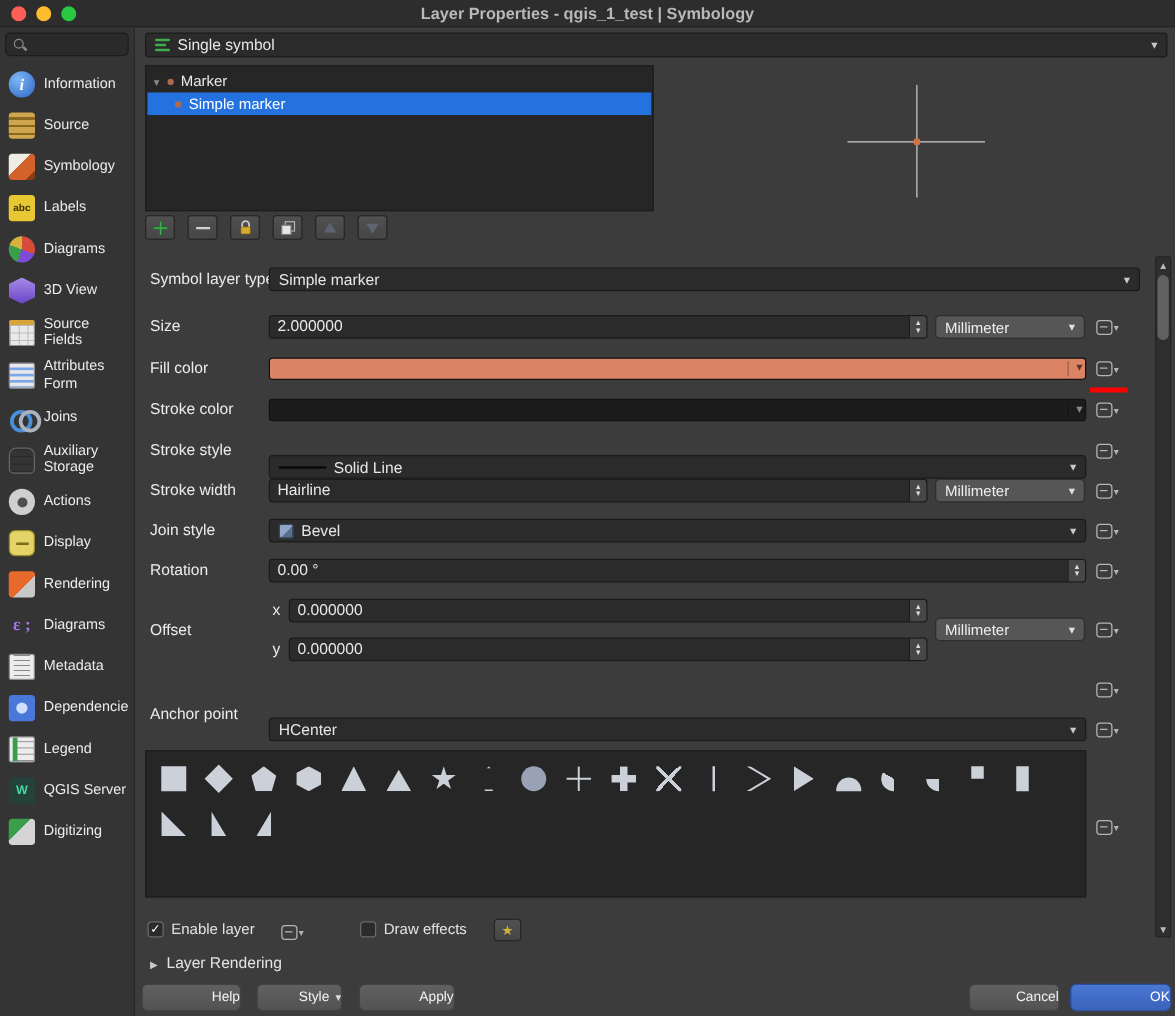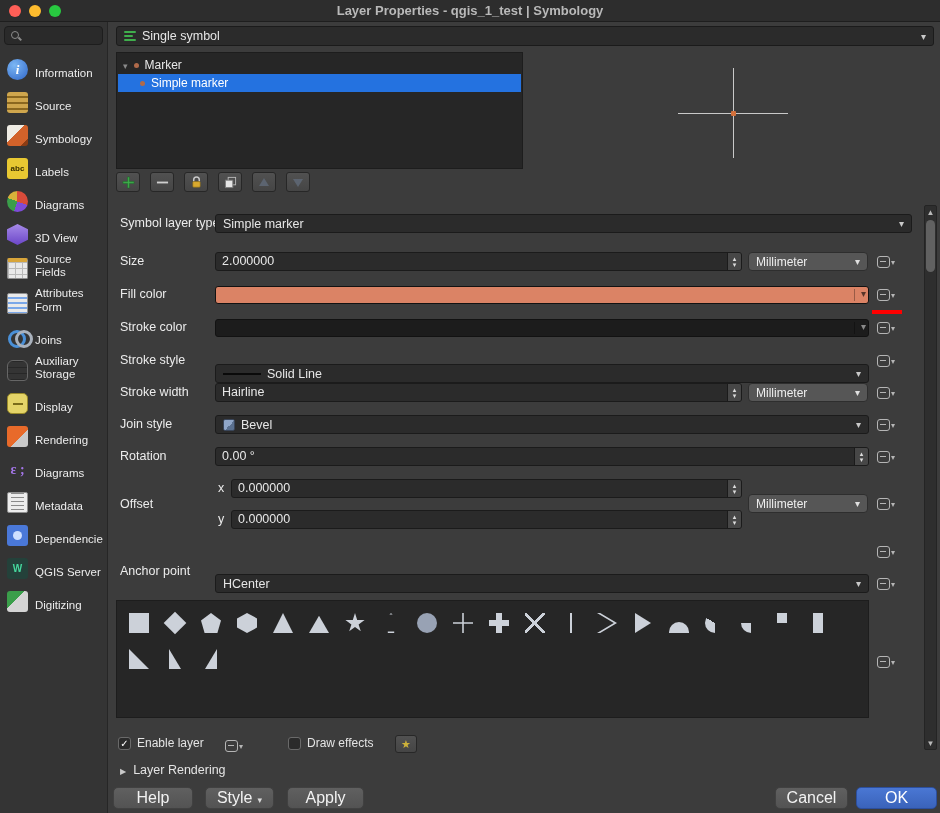--- a/index.html
+++ b/index.html
@@ -12,21 +12,21 @@
   .light{width:12px;height:12px;border-radius:50%}
   .l-red{background:#ff5f57}.l-yellow{background:#febc2e}.l-green{background:#28c840}
   .title{font-size:13px;font-weight:bold;color:#b9b9b9}
 
   
   .sidebar{position:absolute;left:0;top:22px;width:108px;bottom:0;background:#343434;border-right:1px solid #262626}
   .search{position:relative;margin:4px;height:19px;background:#2a2a2a;border:1px solid #1d1d1d;border-radius:4px}
   .mag{position:absolute;left:6px;top:4px;width:8px;height:8px;border:1.5px solid #8b8b8b;border-radius:50%}
   .mag::after{content:"";position:absolute;width:4px;height:1.5px;background:#8b8b8b;right:-4px;bottom:-1px;transform:rotate(45deg)}
   .side-items{margin-top:6px}
-  .side-item{display:flex;align-items:flex-end;gap:7px;padding:4px 4px 4px 7px;min-height:33px;cursor:default}
+  .side-item{display:flex;align-items:center;gap:7px;padding:4px 4px 4px 7px;min-height:33px;cursor:default}
   .si-icon{width:21px;height:21px;flex:none;position:relative;display:flex;align-items:center;justify-content:center}
   .si-label{font-size:11.5px;line-height:1.15;color:#ececec}
 
   
   [data-icon="info-icon"]{border-radius:50%;background:radial-gradient(circle at 35% 30%,#7cb7f4,#2f66c8)}
   [data-icon="info-icon"]::after{content:"i";font:italic bold 13px "Liberation Serif",serif;color:#fff}
   [data-icon="source-icon"]{border-radius:3px;background:repeating-linear-gradient(180deg,#cfa64d 0 4px,#8a671f 4px 6px)}
   [data-icon="symbology-icon"]{border-radius:3px;background:linear-gradient(135deg,#efece4 42%,#d2622a 42% 82%,#8a3c14 82%)}
   [data-icon="labels-icon"]{border-radius:3px;background:#e8c832}
   [data-icon="labels-icon"]::after{content:"abc";font-size:8px;font-weight:bold;color:#3a3000}
@@ -127,21 +127,21 @@
   .shp[data-shape="quarter-square"]{width:10px;height:10px;transform:translate(-5px,-5px)}
   .shp[data-shape="half-square"]{width:10px;transform:translateX(-5px)}
   .shp[data-shape="diagonal-half-square"]{clip-path:polygon(0 0,100% 100%,0 100%)}
   .shp[data-shape="right-half-triangle"]{width:12px;clip-path:polygon(0 0,100% 100%,0 100%)}
   .shp[data-shape="left-half-triangle"]{width:12px;clip-path:polygon(100% 0,100% 100%,0 100%)}
 
   
   .chk{width:13px;height:13px;background:#2b2b2b;border:1px solid #6a6a6a;border-radius:3px;display:flex;align-items:center;justify-content:center;color:#fff;font-size:10px}
   .chk.checked::after{content:"\2713"}
   .lr-tri::after{content:"\25B6";font-size:8px;color:#c9c9c9;margin-right:7px}
-  .btn{position:absolute;height:22px;background:linear-gradient(180deg,#606060,#535353);border:1px solid #414141;border-radius:5px;color:#f2f2f2;font-size:16px;display:flex;align-items:center;justify-content:center;gap:5px;cursor:default}
+  .btn{position:absolute;height:22px;background:linear-gradient(180deg,#606060,#535353);border:1px solid #414141;border-radius:5px;color:#f2f2f2;font-size:11px;display:flex;align-items:center;justify-content:flex-end;gap:5px;cursor:default}
   .btn.primary{background:linear-gradient(180deg,#4a77d4,#3a63ba);border-color:#2c4f9e;color:#fff}
   .btn .bcaret::after{content:"\25BE";font-size:9px;color:#dcdcdc}
   .starbtn{position:absolute;width:22px;height:18px;background:linear-gradient(180deg,#515151,#454545);border:1px solid #272727;border-radius:3px;color:#cdb23a;font-size:11px;display:flex;align-items:center;justify-content:center}
 
   .ss-ic{width:12px;height:12px;display:flex;flex-direction:column;justify-content:center;gap:2px;flex:none}
   .ss-ic i{display:block;height:2px;background:#3fae4c;border-radius:1px}
   .ss-ic i:nth-child(2){width:9px}
   .line-sw{width:38px;height:2px;background:#0a0a0a;flex:none}
   .bevel-ic{width:12px;height:12px;flex:none;background:linear-gradient(135deg,#8fa6c8 0 55%,#5a708f 55%);border:1px solid #3a465a;border-radius:2px}
   .annot{position:absolute}
@@ -208,20 +208,24 @@
       <div class="side-item">
         <span class="si-icon" data-icon="joins-icon"></span>
         <span class="si-label">Joins</span>
       </div>
 
       <div class="side-item">
         <span class="si-icon" data-icon="auxiliary-storage-icon"></span>
         <span class="si-label">Auxiliary Storage</span>
       </div>
 
+      <div class="side-item">
+        <span class="si-icon" data-icon="actions-icon"></span>
+        <span class="si-label">Actions</span>
+      </div>
 
       <div class="side-item">
         <span class="si-icon" data-icon="display-icon"></span>
         <span class="si-label">Display</span>
       </div>
 
       <div class="side-item">
         <span class="si-icon" data-icon="rendering-icon"></span>
         <span class="si-label">Rendering</span>
       </div>
@@ -234,20 +238,24 @@
       <div class="side-item">
         <span class="si-icon" data-icon="metadata-icon"></span>
         <span class="si-label">Metadata</span>
       </div>
 
       <div class="side-item">
         <span class="si-icon" data-icon="dependencies-icon"></span>
         <span class="si-label">Dependencie</span>
       </div>
 
+      <div class="side-item">
+        <span class="si-icon" data-icon="legend-icon"></span>
+        <span class="si-label">Legend</span>
+      </div>
 
       <div class="side-item">
         <span class="si-icon" data-icon="qgis-server-icon"></span>
         <span class="si-label">QGIS Server</span>
       </div>
 
       <div class="side-item">
         <span class="si-icon" data-icon="digitizing-icon"></span>
         <span class="si-label">Digitizing</span>
       </div>

